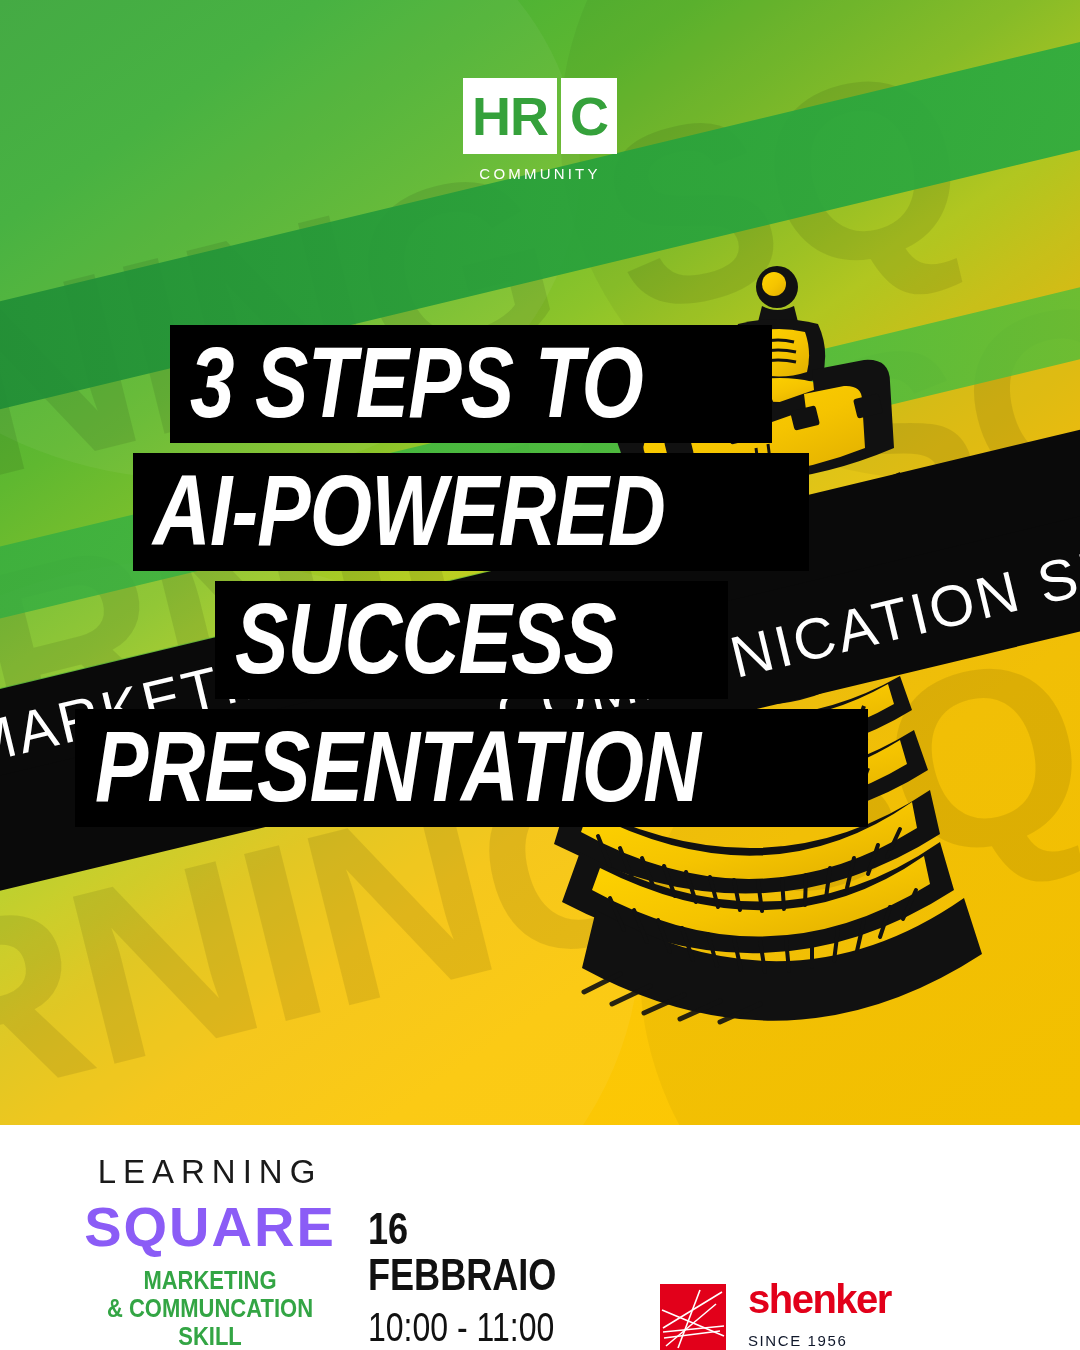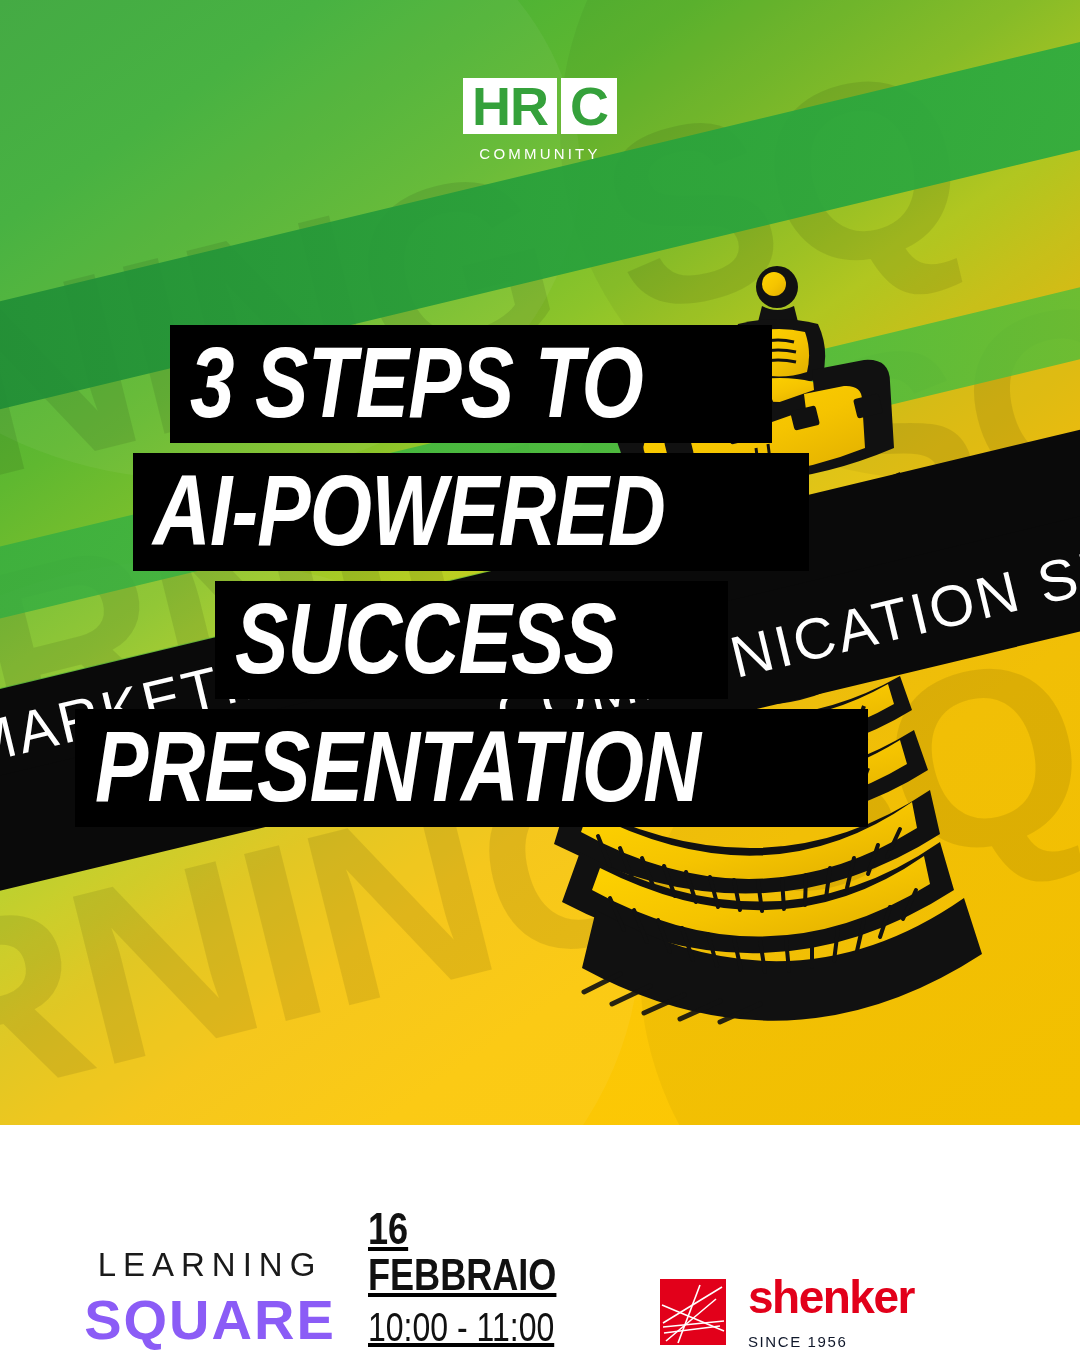--- a/index.html
+++ b/index.html
@@ -132,21 +132,21 @@
   #hrc {
     position:absolute;
     left:0; right:0; top:78px;
     text-align:center;
     z-index:30;
   }
   .hrc-marks {
     display:inline-flex;
     align-items:stretch;
     gap:4px;
-    height:56px;
+    height:76px;
   }
   .hrc-box {
     background:#ffffff;
     display:flex;
     align-items:center;
     justify-content:center;
     padding:0 9px;
   }
   .hrc-box span {
     color:#35a13b;
@@ -235,21 +235,20 @@
     line-height:1.12;
     transform:scaleX(0.88);
     font-family:"Liberation Sans", sans-serif;
   }
   #ls-sub-wrap { margin-top:9px; }
 
   
   #date-block {
     width:290px;
     padding-left:8px;
-    text-decoration:underline;
   }
   #date-main {
     color:#111111;
     font-size:44px;
     font-weight:bold;
     line-height:1.05;
     letter-spacing:0px;
     transform:scaleX(0.82);
     transform-origin:left center;
     font-family:"Liberation Sans", sans-serif;
@@ -275,21 +274,21 @@
     position:relative;
     width:66px; height:66px;
     background:#e2001a;
     overflow:hidden;
     margin-top:4px;
   }
   #sh-mark svg { position:absolute; left:0; top:0; }
   #sh-text { margin-left:22px; }
   #sh-name {
     color:#e2001a;
-    font-size:46px;
+    font-size:40px;
     font-weight:bold;
     line-height:0.96;
     letter-spacing:-1.5px;
     font-family:"Liberation Sans", sans-serif;
   }
   #sh-since {
     color:#0f172a;
     font-size:15px;
     letter-spacing:1.6px;
     margin-top:14px;
@@ -527,20 +526,24 @@
       </div>
     </div>
 
   </div>
 
   <div id="footer">
 
     <div id="ls-block">
       <div id="ls-learning">LEARNING</div>
       <div id="ls-square">SQUARE</div>
+      <div id="ls-sub-wrap">
+        <div class="ls-sub">MARKETING</div>
+        <div class="ls-sub">&amp; COMMUNCATION SKILL</div>
+      </div>
     </div>
 
     <div id="date-block">
       <div id="date-main">16 FEBBRAIO</div>
       <div id="date-time">10:00 - 11:00</div>
     </div>
 
     <div id="shenker">
       <div id="sh-mark">
         <svg width="66" height="66" viewBox="0 0 66 66" xmlns="http://www.w3.org/2000/svg">

